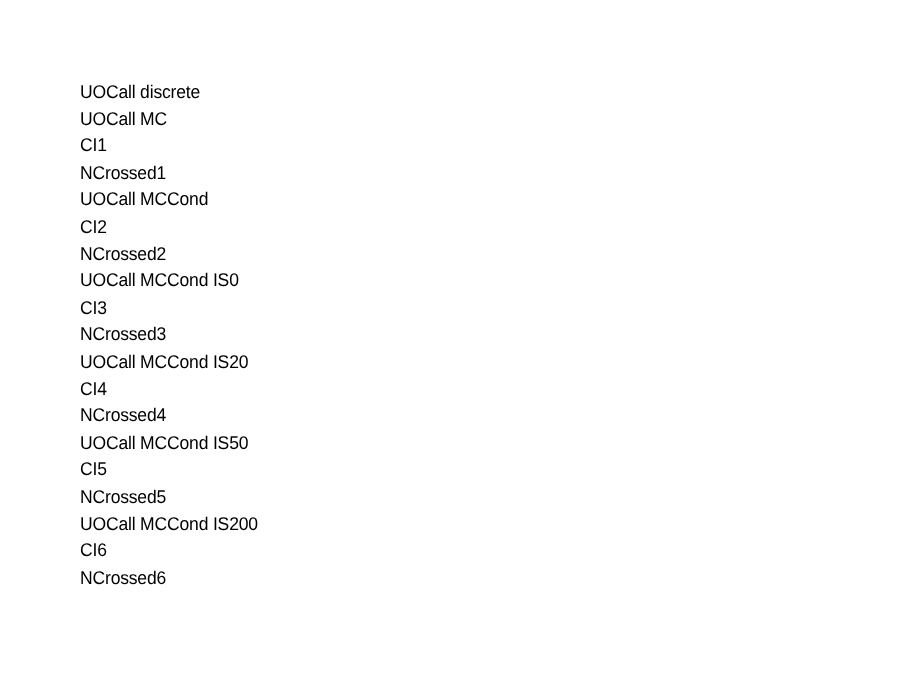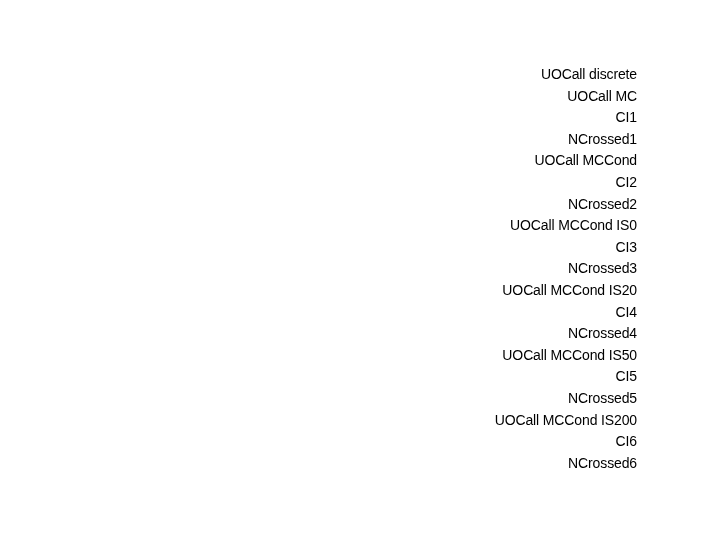--- a/index.html
+++ b/index.html
@@ -17,21 +17,20 @@
   }
 
   #label-list {
     position: absolute;
     left: 64px;
     top: 64px;
     width: 600px;
     margin: 0;
     padding: 0;
     list-style: none;
-    text-align: right;
   }
 
   #label-list li {
     display: block;
     font-family: "Liberation Sans", sans-serif;
     font-size: 14.7px;
     line-height: 21.6px;
     height: 21.6px;
     color: #000000;
     white-space: pre;

